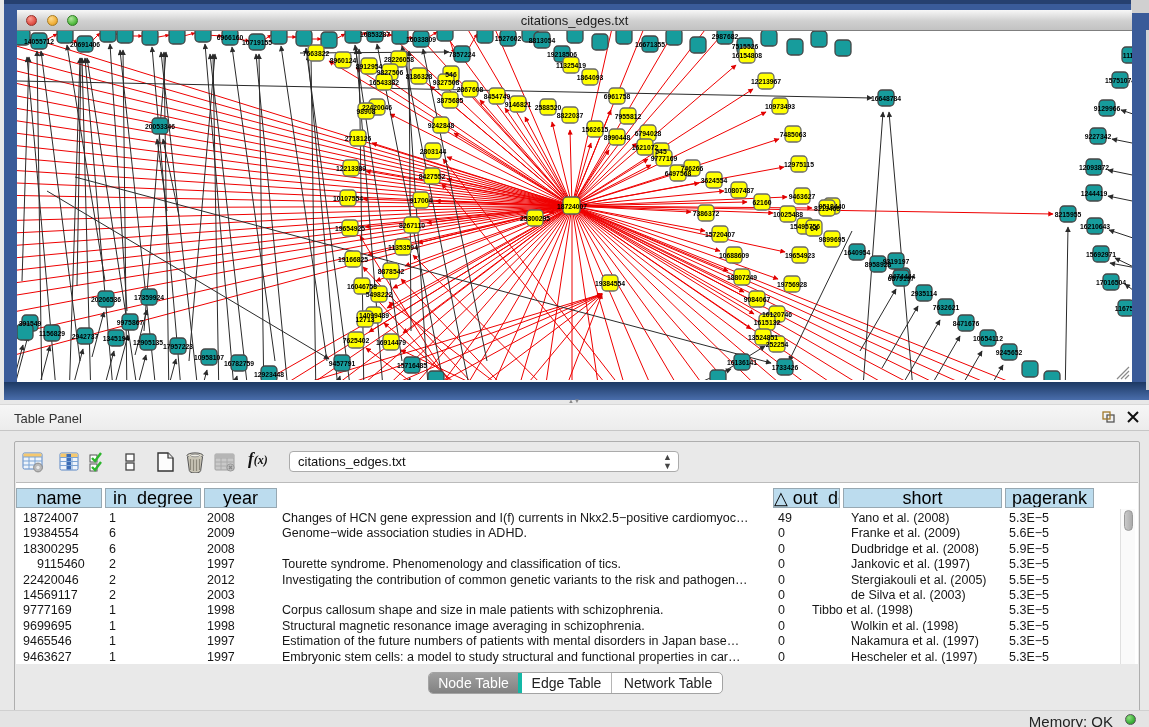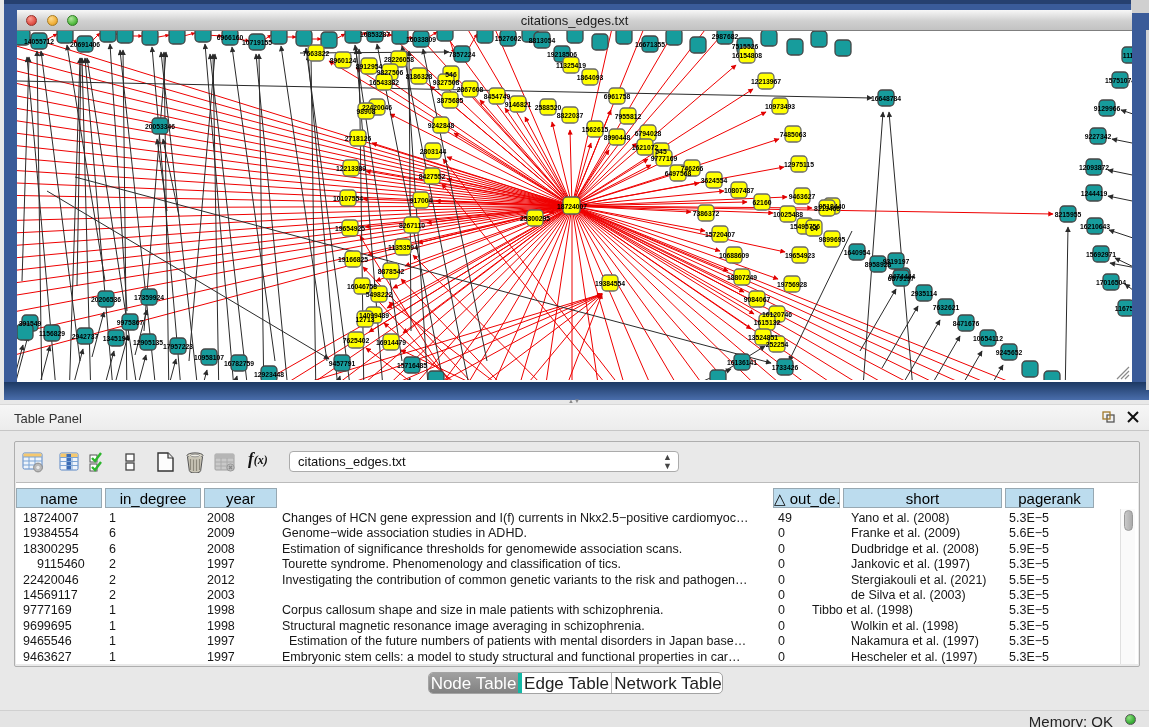--- a/index.html
+++ b/index.html
@@ -7,33 +7,33 @@
 #frame .topline{position:absolute;left:0;top:0;width:100%;height:4px;background:#26406f}
 #frame .bottombar{position:absolute;left:0;top:382px;width:100%;height:18px;background:linear-gradient(#1d3963,#496dab)}
 #rsliver{position:absolute;left:1146px;top:30px;width:3px;height:360px;background:#d4d4d4}
 #titlebar{position:absolute;left:17px;top:10px;width:1115px;height:21px;background:linear-gradient(#f7f7f7,#d0d0d0 55%,#c2c2c2);border-bottom:1px solid #7f7f7f;}
 #titlebar .t{position:absolute;left:0;right:0;top:2.5px;text-align:center;font-size:13px;color:#1d1d1d}
 .tl{position:absolute;top:4.5px;width:11px;height:11px;border-radius:50%}
 #canvas{position:absolute;left:17px;top:31px;width:1115px;height:351px;background:#fff;overflow:hidden}
 #tp{position:absolute;left:0;top:404px;width:1149px;height:323px;background:#e8e8e8}
 #tphead{position:absolute;left:0;top:0;width:100%;height:27px;background:linear-gradient(#f6f6f6,#ececec);border-bottom:1px solid #c6c6c6;border-top:1px solid #d8d8d8}
 #tphead .t{position:absolute;left:14px;top:6px;font-size:13px;color:#333}
-#inner{position:absolute;left:14px;top:37px;width:1126px;height:226px;background:#e9e9e9;border:1px solid #aeaeae;border-radius:2px}
+#inner{position:absolute;left:14px;top:37px;width:1126px;height:285px;background:#e9e9e9;border:1px solid #aeaeae;border-radius:2px}
 #toolbar{position:absolute;left:0;top:0;width:100%;height:40px}
 #toolbar .ic{position:absolute;top:9px}
 #dd{position:absolute;left:274px;top:9px;width:390px;height:21px;background:#fff;border:1px solid #ababab;border-radius:4px;font-size:13px;color:#111;line-height:19px;padding-left:8px}
 #dd .arr{position:absolute;right:6px;top:1px;font-size:9px;color:#444;line-height:9px}
 #tablearea{position:absolute;left:1px;top:40px;width:1122px;height:182px;background:#fff;border-top:1px solid #bbb;overflow:hidden}
-.hc{position:absolute;top:5px;height:20px;background:#bcdcee;border:1px solid #97a8b2;font-size:15px;color:#000;text-align:center;line-height:19px;white-space:nowrap;overflow:hidden}
+.hc{position:absolute;top:5px;height:20px;background:#bcdcee;border:1px solid #97a8b2;font-size:18px;color:#000;text-align:center;line-height:19px;white-space:nowrap;overflow:hidden}
 .row{position:absolute;left:0;width:1122px;height:15.4px;font-size:12.5px;color:#161616}
 .row span{position:absolute;top:0;white-space:nowrap;line-height:15.4px}
 #vsb{position:absolute;left:1104px;top:26px;width:15px;height:156px;background:#fafafa;border-left:1px solid #e0e0e0}
 #vsb .th{position:absolute;left:3px;top:1px;width:9px;height:21px;background:linear-gradient(90deg,#c9c9c9,#ababab);border-radius:5px;border:1px solid #999}
 #tabs{position:absolute;left:428px;top:268px;width:295px;height:22px;background:#fff;border:1px solid #a3a3a3;border-radius:5px;overflow:hidden}
-#tabs .seg{position:absolute;top:0;height:22px;font-size:17px;text-align:center;line-height:21px;color:#222}
+#tabs .seg{position:absolute;top:0;height:22px;font-size:14px;text-align:center;line-height:21px;color:#222}
 #tabs .sel{background:linear-gradient(#a0a0a0,#7e7e7e);color:#fff}
 #status{position:absolute;left:0;top:306px;width:100%;height:17px;border-top:1px solid #d0d0d0;background:#e4e4e4}
 #status .m{position:absolute;right:36px;top:2px;font-size:15px;color:#222}
 #status .dot{position:absolute;right:13px;top:2.5px;width:11px;height:11px;border-radius:50%;background:radial-gradient(circle at 35% 30%,#8fe07f,#3cb13a 60%,#2c8f2c);border:1px solid #555}
 #wicons{position:absolute;right:10px;top:6px}
 </style></head><body>
 <div id="desk">
  <div id="frame">
       <div class="topline"></div>
       <div class="bottombar"></div>
@@ -689,41 +689,40 @@
           <span style="left:191px">2009</span>
           <span style="left:266px">Genome−wide association studies in ADHD.</span>
           <span style="left:762px">0</span>
           <span style="left:835px">Franke et al. (2009)</span>
           <span style="left:993px">5.6E−5</span>
         </div>
 <div class="row" style="top:58.8px">
           <span style="left:7px">18300295</span>
           <span style="left:93px">6</span>
           <span style="left:191px">2008</span>
-          <span style="left:266px">Estimation of significance thresholds for genomewide association scans.</span>
           <span style="left:762px">0</span>
           <span style="left:835px">Dudbridge et al. (2008)</span>
           <span style="left:993px">5.9E−5</span>
         </div>
 <div class="row" style="top:74.2px">
           <span style="left:21px">9115460</span>
           <span style="left:93px">2</span>
           <span style="left:191px">1997</span>
           <span style="left:266px">Tourette syndrome. Phenomenology and classification of tics.</span>
           <span style="left:762px">0</span>
           <span style="left:835px">Jankovic et al. (1997)</span>
           <span style="left:993px">5.3E−5</span>
         </div>
 <div class="row" style="top:89.6px">
           <span style="left:7px">22420046</span>
           <span style="left:93px">2</span>
           <span style="left:191px">2012</span>
           <span style="left:266px">Investigating the contribution of common genetic variants to the risk and pathogen…</span>
           <span style="left:762px">0</span>
-          <span style="left:835px">Stergiakouli et al. (2021)</span>
+          <span style="left:835px">Stergiakouli et al. (2005)</span>
           <span style="left:993px">5.5E−5</span>
         </div>
 <div class="row" style="top:105.0px">
           <span style="left:7px">14569117</span>
           <span style="left:93px">2</span>
           <span style="left:191px">2003</span>
           <span style="left:762px">0</span>
           <span style="left:835px">de Silva et al. (2003)</span>
           <span style="left:993px">5.3E−5</span>
         </div>
@@ -742,21 +741,21 @@
           <span style="left:191px">1998</span>
           <span style="left:266px">Structural magnetic resonance image averaging in schizophrenia.</span>
           <span style="left:762px">0</span>
           <span style="left:835px">Wolkin et al. (1998)</span>
           <span style="left:993px">5.3E−5</span>
         </div>
 <div class="row" style="top:151.2px">
           <span style="left:7px">9465546</span>
           <span style="left:93px">1</span>
           <span style="left:191px">1997</span>
-          <span style="left:273px">Estimation of the future numbers of patients with mental disorders in Japan base…</span>
+          <span style="left:266px">Estimation of the future numbers of patients with mental disorders in Japan base…</span>
           <span style="left:762px">0</span>
           <span style="left:835px">Nakamura et al. (1997)</span>
           <span style="left:993px">5.3E−5</span>
         </div>
 <div class="row" style="top:166.6px">
           <span style="left:7px">9463627</span>
           <span style="left:93px">1</span>
           <span style="left:191px">1997</span>
           <span style="left:266px">Embryonic stem cells: a model to study structural and functional properties in car…</span>
           <span style="left:762px">0</span>

